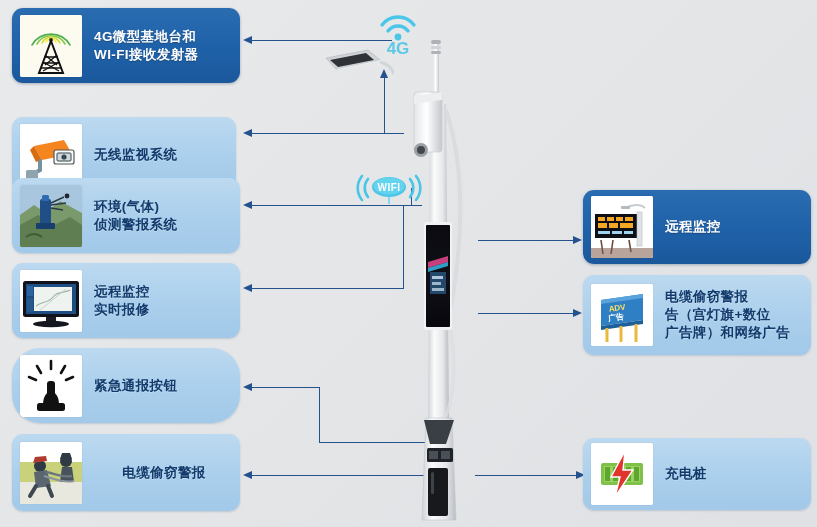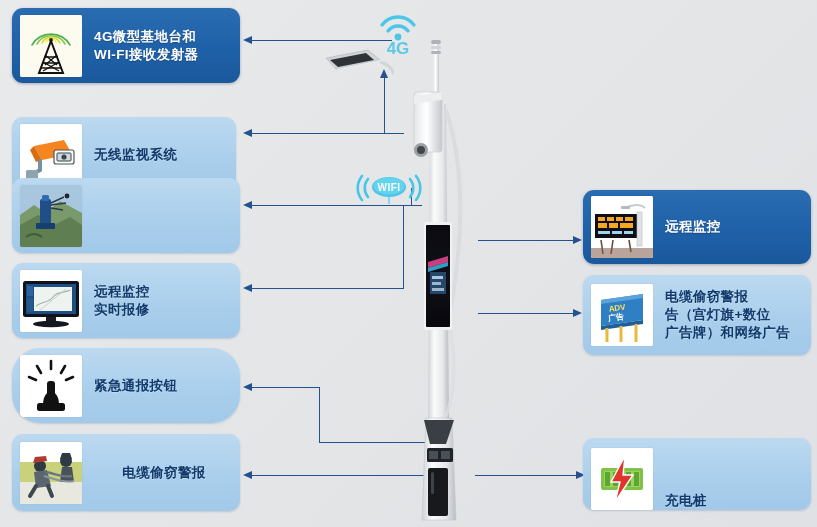--- a/index.html
+++ b/index.html
@@ -248,20 +248,22 @@
         <path d="M0 30 L14 20 L26 28 L40 16 L62 28 L62 62 L0 62 Z" fill="#7a9a6c"></path>
         <path d="M0 40 L18 30 L34 40 L50 32 L62 40 L62 62 L0 62 Z" fill="#5f7f52"></path>
         <rect x="20" y="14" width="11" height="26" rx="2" fill="#1f4f86"></rect>
         <rect x="22" y="10" width="7" height="6" rx="1.5" fill="#2e6bb0"></rect>
         <path d="M31 18 L44 12 M31 20 L46 18 M31 23 L43 25" stroke="#2b3a45" stroke-width="1.4"></path>
         <circle cx="47" cy="11" r="2.4" fill="#223"></circle>
         <rect x="16" y="38" width="19" height="6" rx="1" fill="#163f6d"></rect>
         <path d="M6 52 Q 14 46 22 52" stroke="#3c5e31" stroke-width="2" fill="none"></path>
       </svg>
     </div>
+    <div class="ptext">环境(气体)
+侦测警报系统</div>
   </div>
 
   <div class="panel light" style="left:12px;top:263px;width:228px;height:75px;">
     <div class="thumb">
       <svg class="art" viewBox="0 0 62 62">
         <rect width="62" height="62" fill="#ffffff"></rect>
         <rect x="3" y="11" width="56" height="36" rx="2.5" fill="#10131a"></rect>
         <rect x="6" y="14" width="50" height="30" fill="#1d4f84"></rect>
         <rect x="14" y="17" width="38" height="24" fill="#eef3ef"></rect>
         <path d="M16 36 C 24 30, 28 34, 34 26 C 38 21, 46 23, 50 20" stroke="#9fb6a5" stroke-width="1.2" fill="none"></path>
@@ -360,21 +362,21 @@
             <path d="M30 42 L30 58"></path>
             <path d="M45 40 L45 58"></path>
         </g>
       </svg>
     </div>
     <div class="ptext">电缆偷窃警报
 告（宫灯旗+数位
 广告牌）和网络广告</div>
   </div>
 
-  <div class="panel light" style="left:583px;top:438px;width:228px;height:72px;align-items:flex-end;">
+  <div class="panel light" style="left:583px;top:438px;width:228px;height:72px;">
     <div class="thumb">
       <svg class="art" viewBox="0 0 62 62">
         <rect width="62" height="62" fill="#ffffff"></rect>
         <rect x="10" y="20" width="42" height="22" rx="2" fill="#7ec24a"></rect>
         <rect x="13" y="23" width="36" height="16" rx="1" fill="#9ad45f"></rect>
         <g fill="#5ea62f">
           <rect x="14" y="24" width="5" height="14"></rect>
             <rect x="22" y="24" width="5" height="14"></rect>
           <rect x="35" y="24" width="5" height="14"></rect>
             <rect x="43" y="24" width="5" height="14"></rect>

